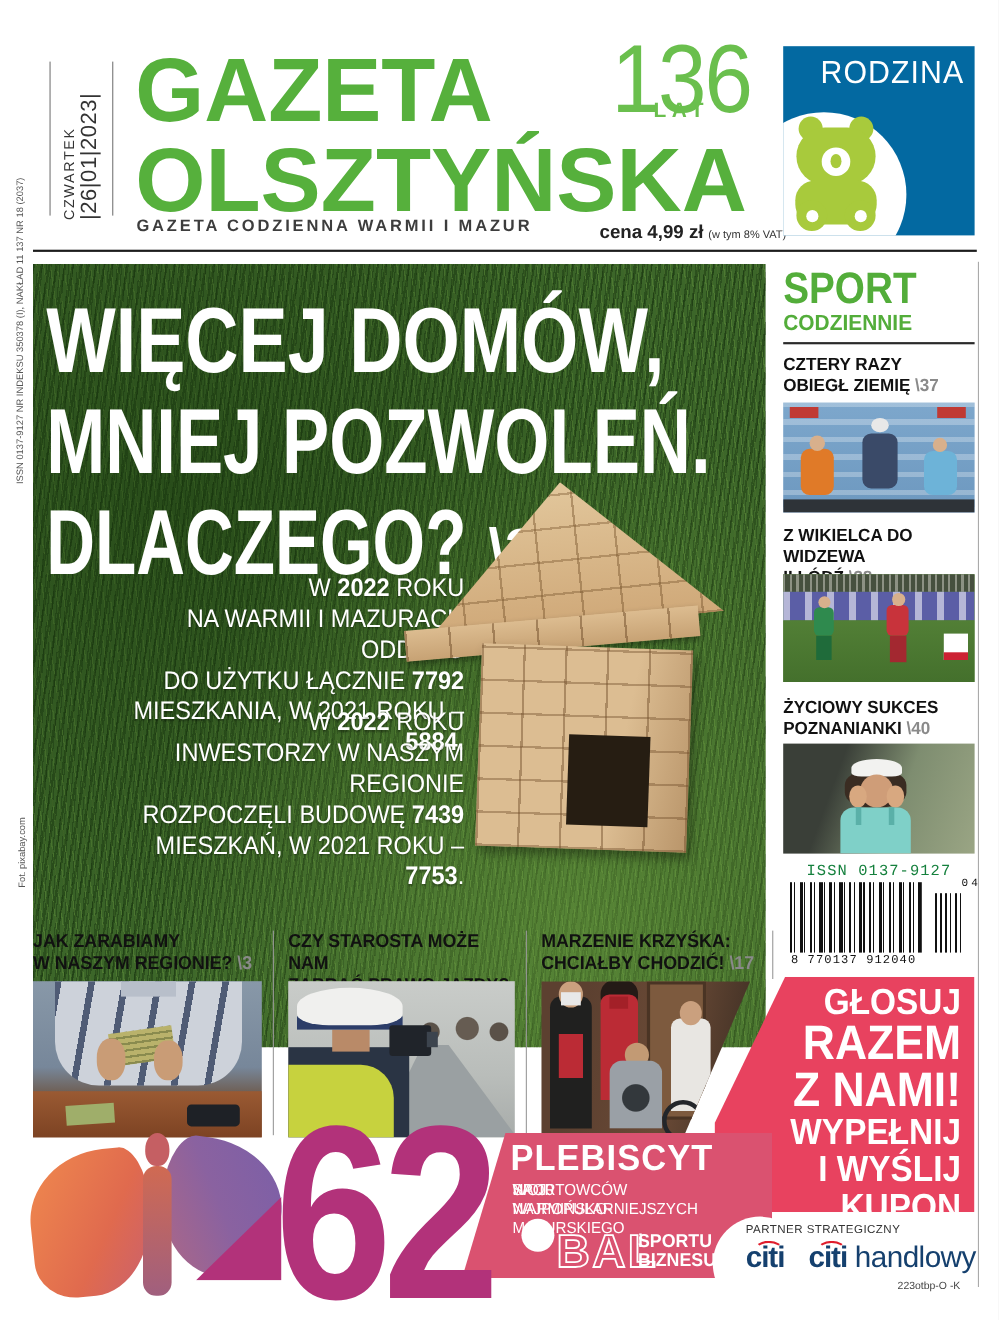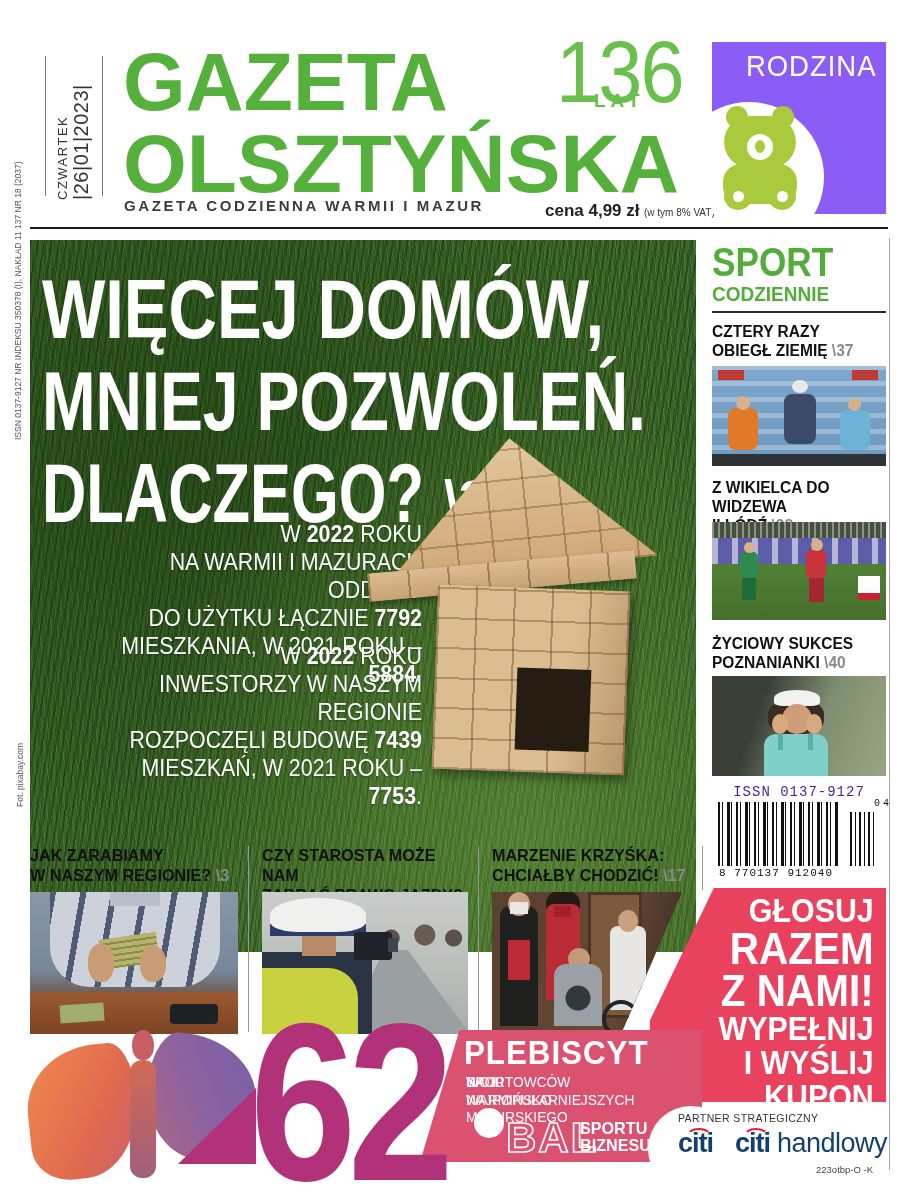--- a/index.html
+++ b/index.html
@@ -29,21 +29,21 @@
   .anniv{position:absolute;left:556px;top:28px;width:150px;height:96px;color:#6abf4d;}
   .anniv-num{position:absolute;left:0;top:0;font-size:88px;line-height:88px;font-weight:400;
     transform:scaleX(.9);transform-origin:0 0;letter-spacing:-2px;}
   .anniv-lat{position:absolute;left:38px;top:62px;font-size:19px;font-weight:700;letter-spacing:5px;}
 
   .price{position:absolute;left:545px;top:201px;width:168px;text-align:left;white-space:nowrap;}
   .price-main{font-size:17px;font-weight:700;color:#222;}
   .price-vat{font-size:10px;color:#333;}
 
   
-  .rodzina{position:absolute;left:712px;top:42px;width:174px;height:172px;background:#8b5cf6;overflow:hidden;}
+  .rodzina{position:absolute;left:712px;top:42px;width:174px;height:172px;background:#0369a1;overflow:hidden;}
   .rodzina-label{position:absolute;right:10px;top:8px;font-size:29px;font-weight:300;color:#fff;
     letter-spacing:1px;transform:scaleX(.95);transform-origin:100% 0;}
   .rodzina-circle{position:absolute;left:-38px;bottom:-38px;width:150px;height:150px;border-radius:50%;background:#fff;}
   .bear{position:absolute;left:12px;bottom:4px;width:92px;height:104px;}
   .bear div{position:absolute;background:#a8ca3c;}
   .bear .ear-l{left:2px;top:0;width:22px;height:22px;border-radius:50%;}
   .bear .ear-r{left:48px;top:0;width:22px;height:22px;border-radius:50%;}
   .bear .head{left:0;top:10px;width:72px;height:52px;border-radius:26px;}
   .bear .muzzle{left:23px;top:28px;width:26px;height:26px;border-radius:50%;background:#fff;}
   .bear .nose{left:31px;top:34px;width:10px;height:13px;border-radius:50%;}
@@ -141,21 +141,21 @@
   .tn-hair{left:56px;top:24px;width:56px;height:34px;border-radius:40%;background:#3a2c22;}
   .tn-face{left:70px;top:28px;width:30px;height:30px;border-radius:50%;background:#cf9d78;}
   .tn-hand-l{left:60px;top:38px;width:16px;height:20px;border-radius:50%;background:#d8a880;}
   .tn-hand-r{left:94px;top:38px;width:16px;height:20px;border-radius:50%;background:#d8a880;}
   .tn-body{left:52px;top:58px;width:64px;height:42px;border-radius:12px 12px 0 0;background:#7fd0c8;}
   .tn-strap{left:66px;top:58px;width:5px;height:16px;background:#5ab0a8;}
   .tn-strap2{left:96px;top:58px;width:5px;height:16px;background:#5ab0a8;}
 
   
   .issn-label{position:absolute;left:712px;top:784px;width:174px;text-align:center;
-    font-family:"Liberation Mono",monospace;font-size:14px;color:#4c1d95;letter-spacing:1px;}
+    font-family:"Liberation Mono",monospace;font-size:14px;color:#15803d;letter-spacing:1px;}
   .barcode-main{position:absolute;left:718px;top:802px;width:120px;height:64px;
     background:repeating-linear-gradient(90deg,#111 0 2px,#fff 2px 4px,#111 4px 5px,#fff 5px 9px,#111 9px 12px,#fff 12px 13px,#111 13px 14px,#fff 14px 18px);}
   .barcode-digits{position:absolute;left:706px;top:867px;width:140px;text-align:center;
     font-family:"Liberation Mono",monospace;font-size:11px;color:#111;letter-spacing:1px;}
   .barcode-supp-label{position:absolute;left:868px;top:798px;width:30px;text-align:center;
     font-family:"Liberation Mono",monospace;font-size:10px;color:#111;letter-spacing:3px;}
   .barcode-supp{position:absolute;left:850px;top:812px;width:26px;height:54px;
     background:repeating-linear-gradient(90deg,#111 0 2px,#fff 2px 5px,#111 5px 6px,#fff 6px 9px);}
 
   

